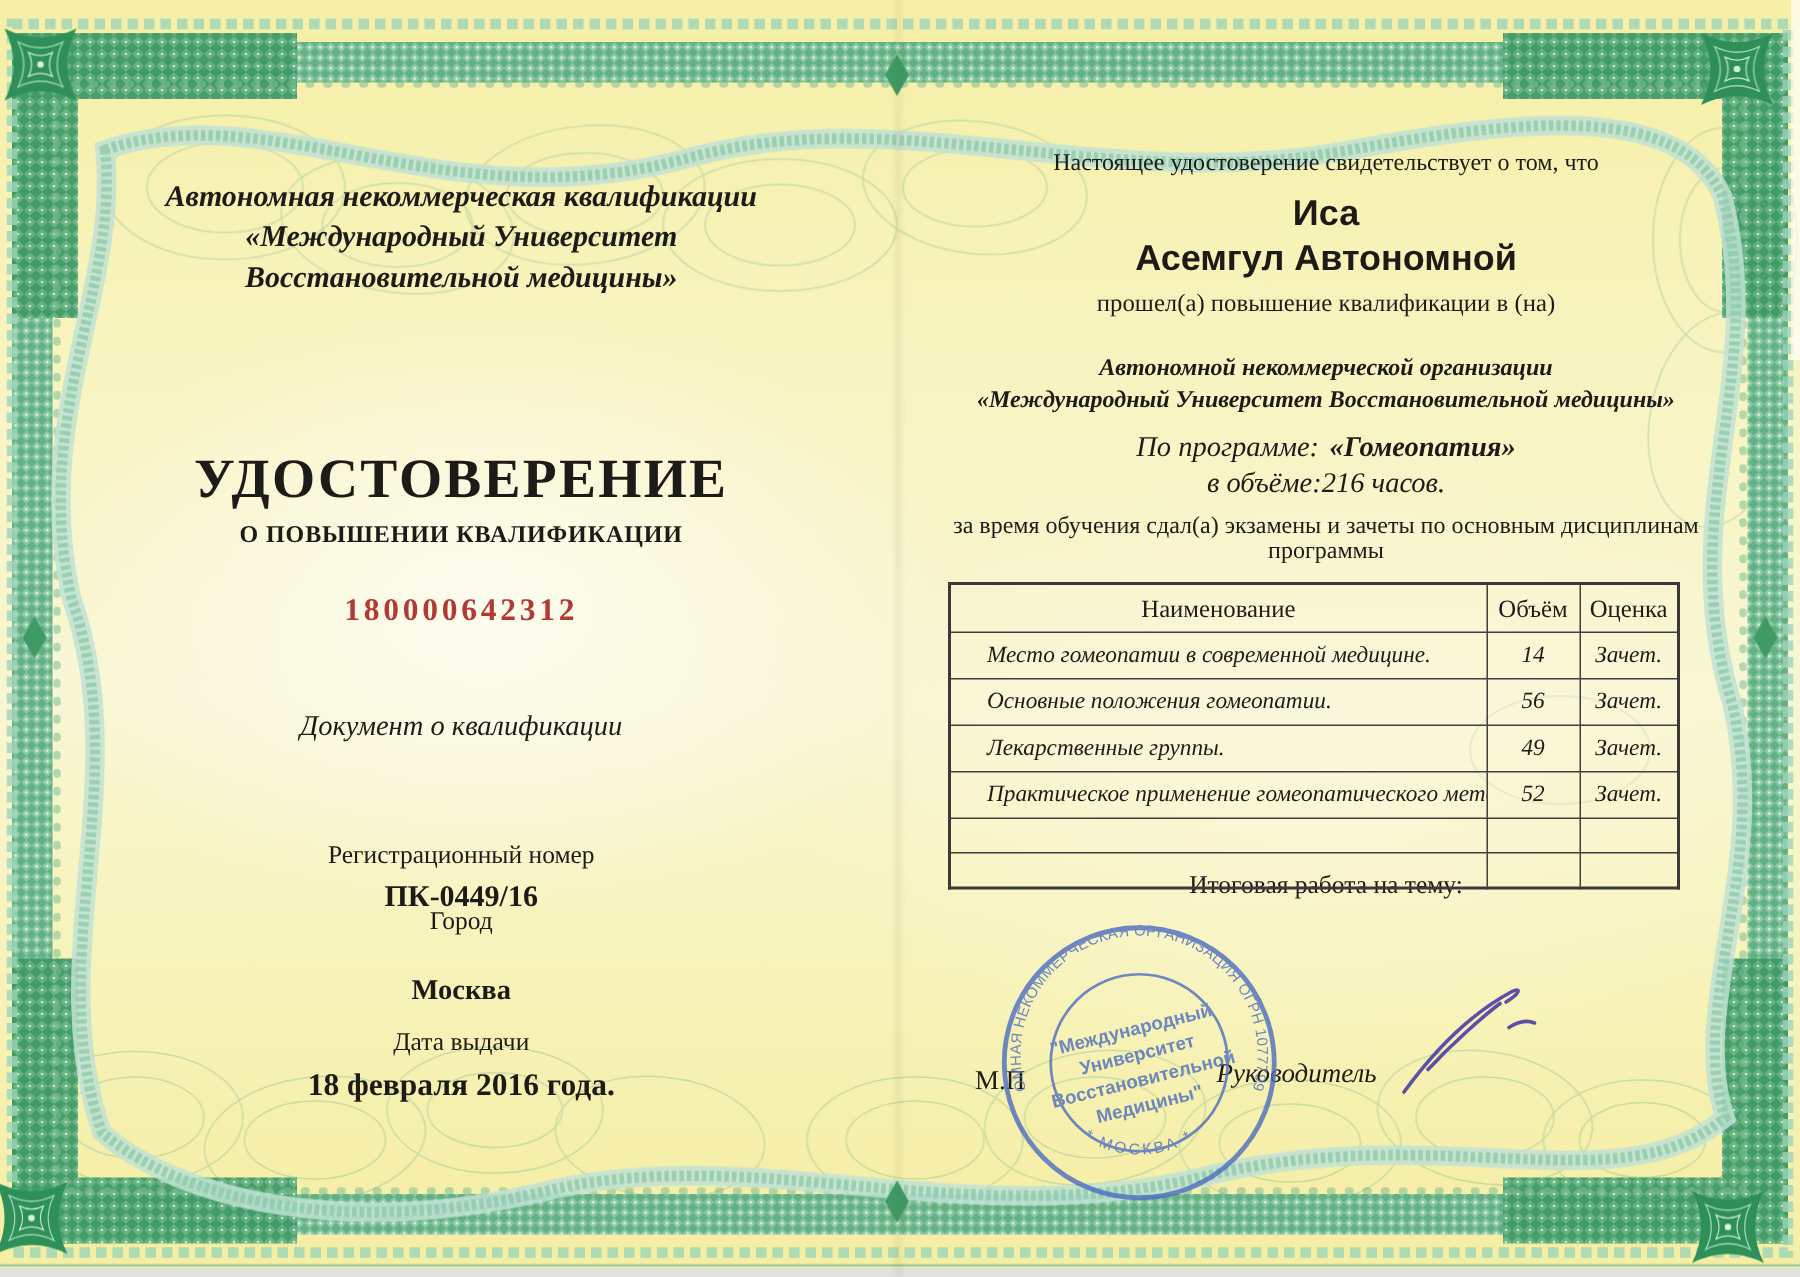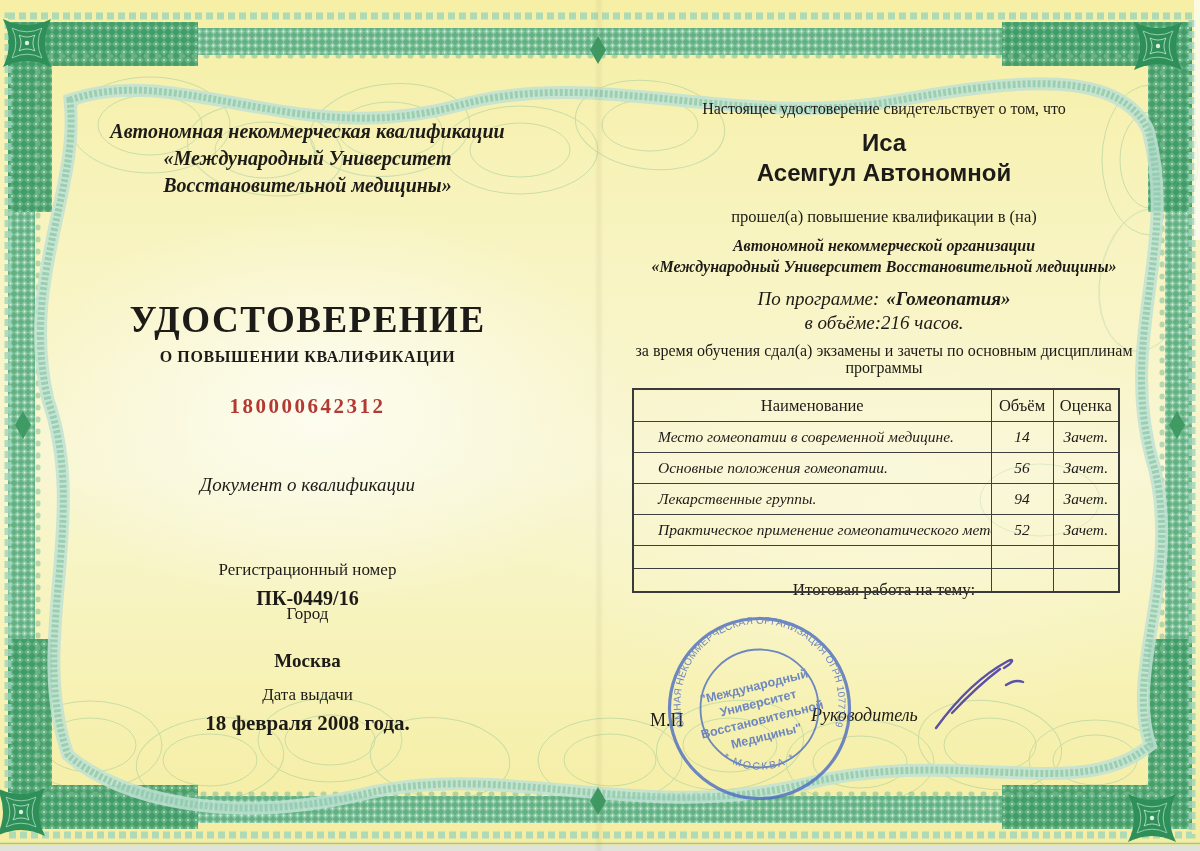--- a/index.html
+++ b/index.html
@@ -28,21 +28,21 @@
   .reg-num{top:587px;font-size:20px;font-weight:bold;}
   .city-label{top:604px;font-size:17px;}
   .city-val{top:650px;font-size:19px;font-weight:bold;}
   .date-label{top:685px;font-size:17px;}
   .date-val{top:711px;font-size:21px;font-weight:bold;}
   
   .rcol{left:628px;width:512px;text-align:center;}
   .intro{top:100px;font-size:16px;}
   .holder{top:128px;font-size:24px;font-weight:bold;line-height:30px;font-family:"Liberation Sans",sans-serif;}
   .holder span{display:block;}
-  .completed{top:207px;font-size:16.5px;}
+  .completed{top:192px;font-size:16.5px;}
   .org-right{top:235px;font-size:16px;font-weight:bold;font-style:italic;line-height:21px;}
   .org-right span{display:block;}
   .program{top:288px;font-size:19px;font-style:italic;}
   .program .lbl{font-weight:normal;}
   .program .val{font-weight:bold;margin-left:7px;}
   .volume{top:312px;font-size:19px;font-style:italic;}
   .exams{top:342px;font-size:16px;line-height:17px;}
   .exams span{display:block;}
   .final-label{top:580px;font-size:17px;}
   .mp{left:650px;top:710px;font-size:18px;z-index:4;}
@@ -209,21 +209,21 @@
     </div>
     <div class="abs lcol cert-title">УДОСТОВЕРЕНИЕ</div>
     <div class="abs lcol cert-subtitle">О ПОВЫШЕНИИ КВАЛИФИКАЦИИ</div>
     <div class="abs lcol serial">180000642312</div>
     <div class="abs lcol doc-type">Документ о квалификации</div>
     <div class="abs lcol reg-label">Регистрационный номер</div>
     <div class="abs lcol reg-num">ПК-0449/16</div>
     <div class="abs lcol city-label">Город</div>
     <div class="abs lcol city-val">Москва</div>
     <div class="abs lcol date-label">Дата выдачи</div>
-    <div class="abs lcol date-val">18 февраля 2008 года.</div>
+    <div class="abs lcol date-val">18 февраля 2016 года.</div>
 
     <div class="abs rcol intro">Настоящее удостоверение свидетельствует о том, что</div>
     <div class="abs rcol holder">
       <span>Иса</span>
       <span>Асемгул Автономной</span>
     </div>
     <div class="abs rcol completed">прошел(а) повышение квалификации в (на)</div>
     <div class="abs rcol org-right">
       <span>Автономной некоммерческой организации</span>
       <span>«Международный Университет Восстановительной медицины»</span>
@@ -257,21 +257,21 @@
             <td class="vol">14</td>
             <td class="grade">Зачет.</td>
           </tr>
           <tr>
             <td class="name">Основные положения гомеопатии.</td>
             <td class="vol">56</td>
             <td class="grade">Зачет.</td>
           </tr>
           <tr>
             <td class="name">Лекарственные группы.</td>
-            <td class="vol">94</td>
+            <td class="vol">49</td>
             <td class="grade">Зачет.</td>
           </tr>
           <tr>
             <td class="name">Практическое применение гомеопатического метода.</td>
             <td class="vol">52</td>
             <td class="grade">Зачет.</td>
           </tr>
           <tr class="empty">
             <td class="name"></td>
             <td class="vol"></td>

